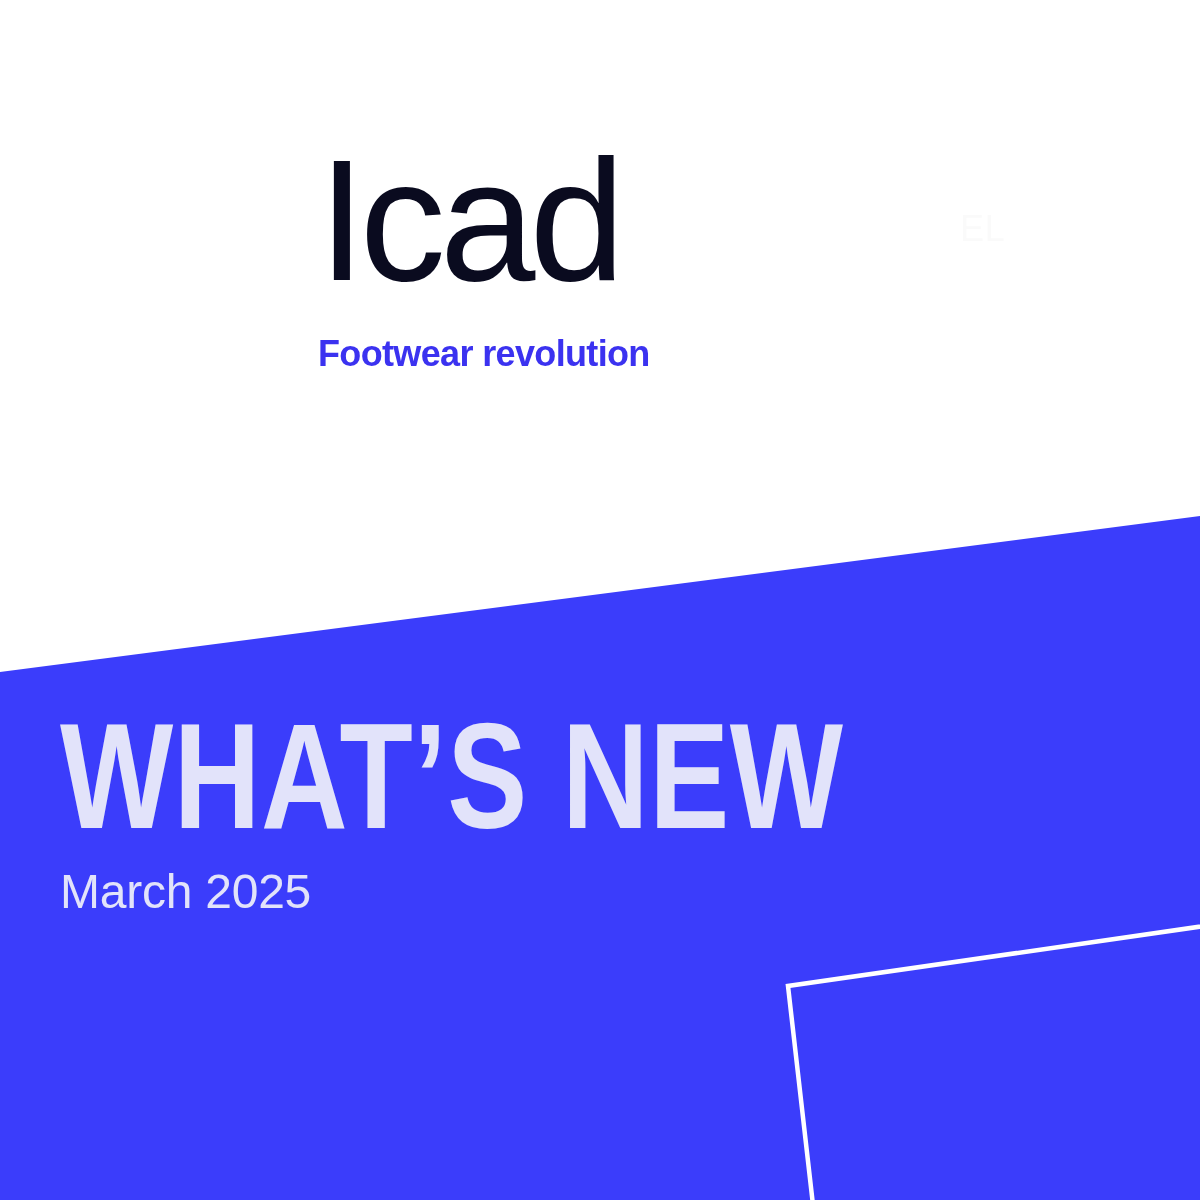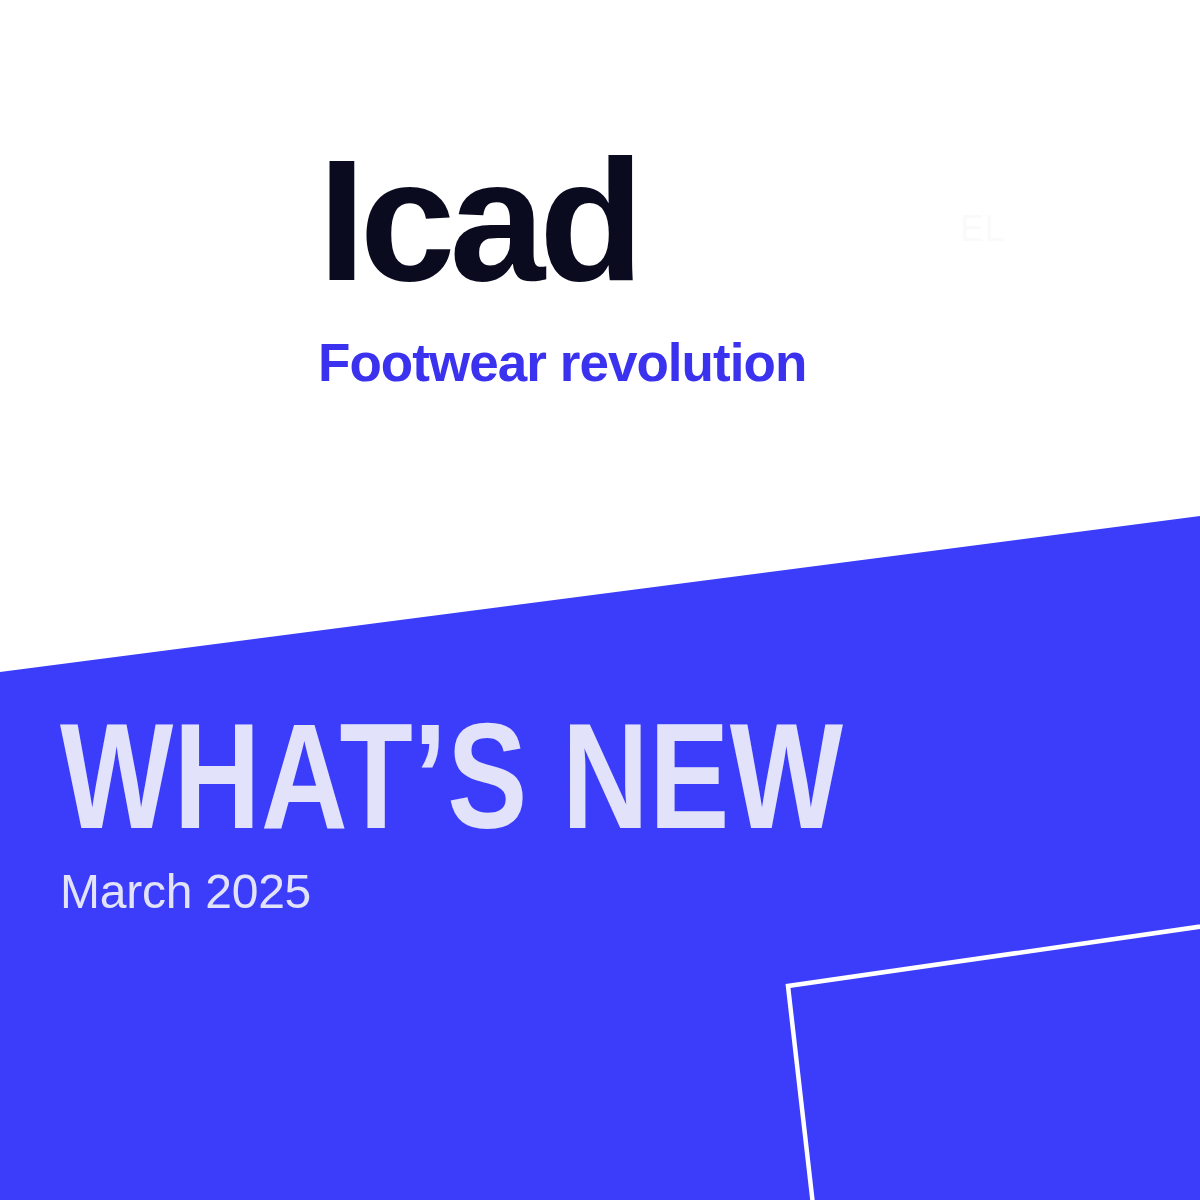--- a/index.html
+++ b/index.html
@@ -35,31 +35,31 @@
   .brand-block {
     position: absolute;
     left: 318px;
     top: 150px;
     z-index: 3;
   }
 
   .logo-wordmark {
     font-size: 172px;
     line-height: 0.82;
-    font-weight: 700;
+    font-weight: 400;
     letter-spacing: -0.035em;
     color: #0A0B1F;
     white-space: nowrap;
     margin: 0;
   }
 
   .brand-tagline {
     margin: 0;
     padding-top: 44px;
-    font-size: 53px;
+    font-size: 36px;
     line-height: 1.06;
     font-weight: 700;
     letter-spacing: -0.018em;
     color: #3B32F0;
     max-width: 600px;
   }
 
   .brand-tagline .tag-line {
     display: block;
   }

